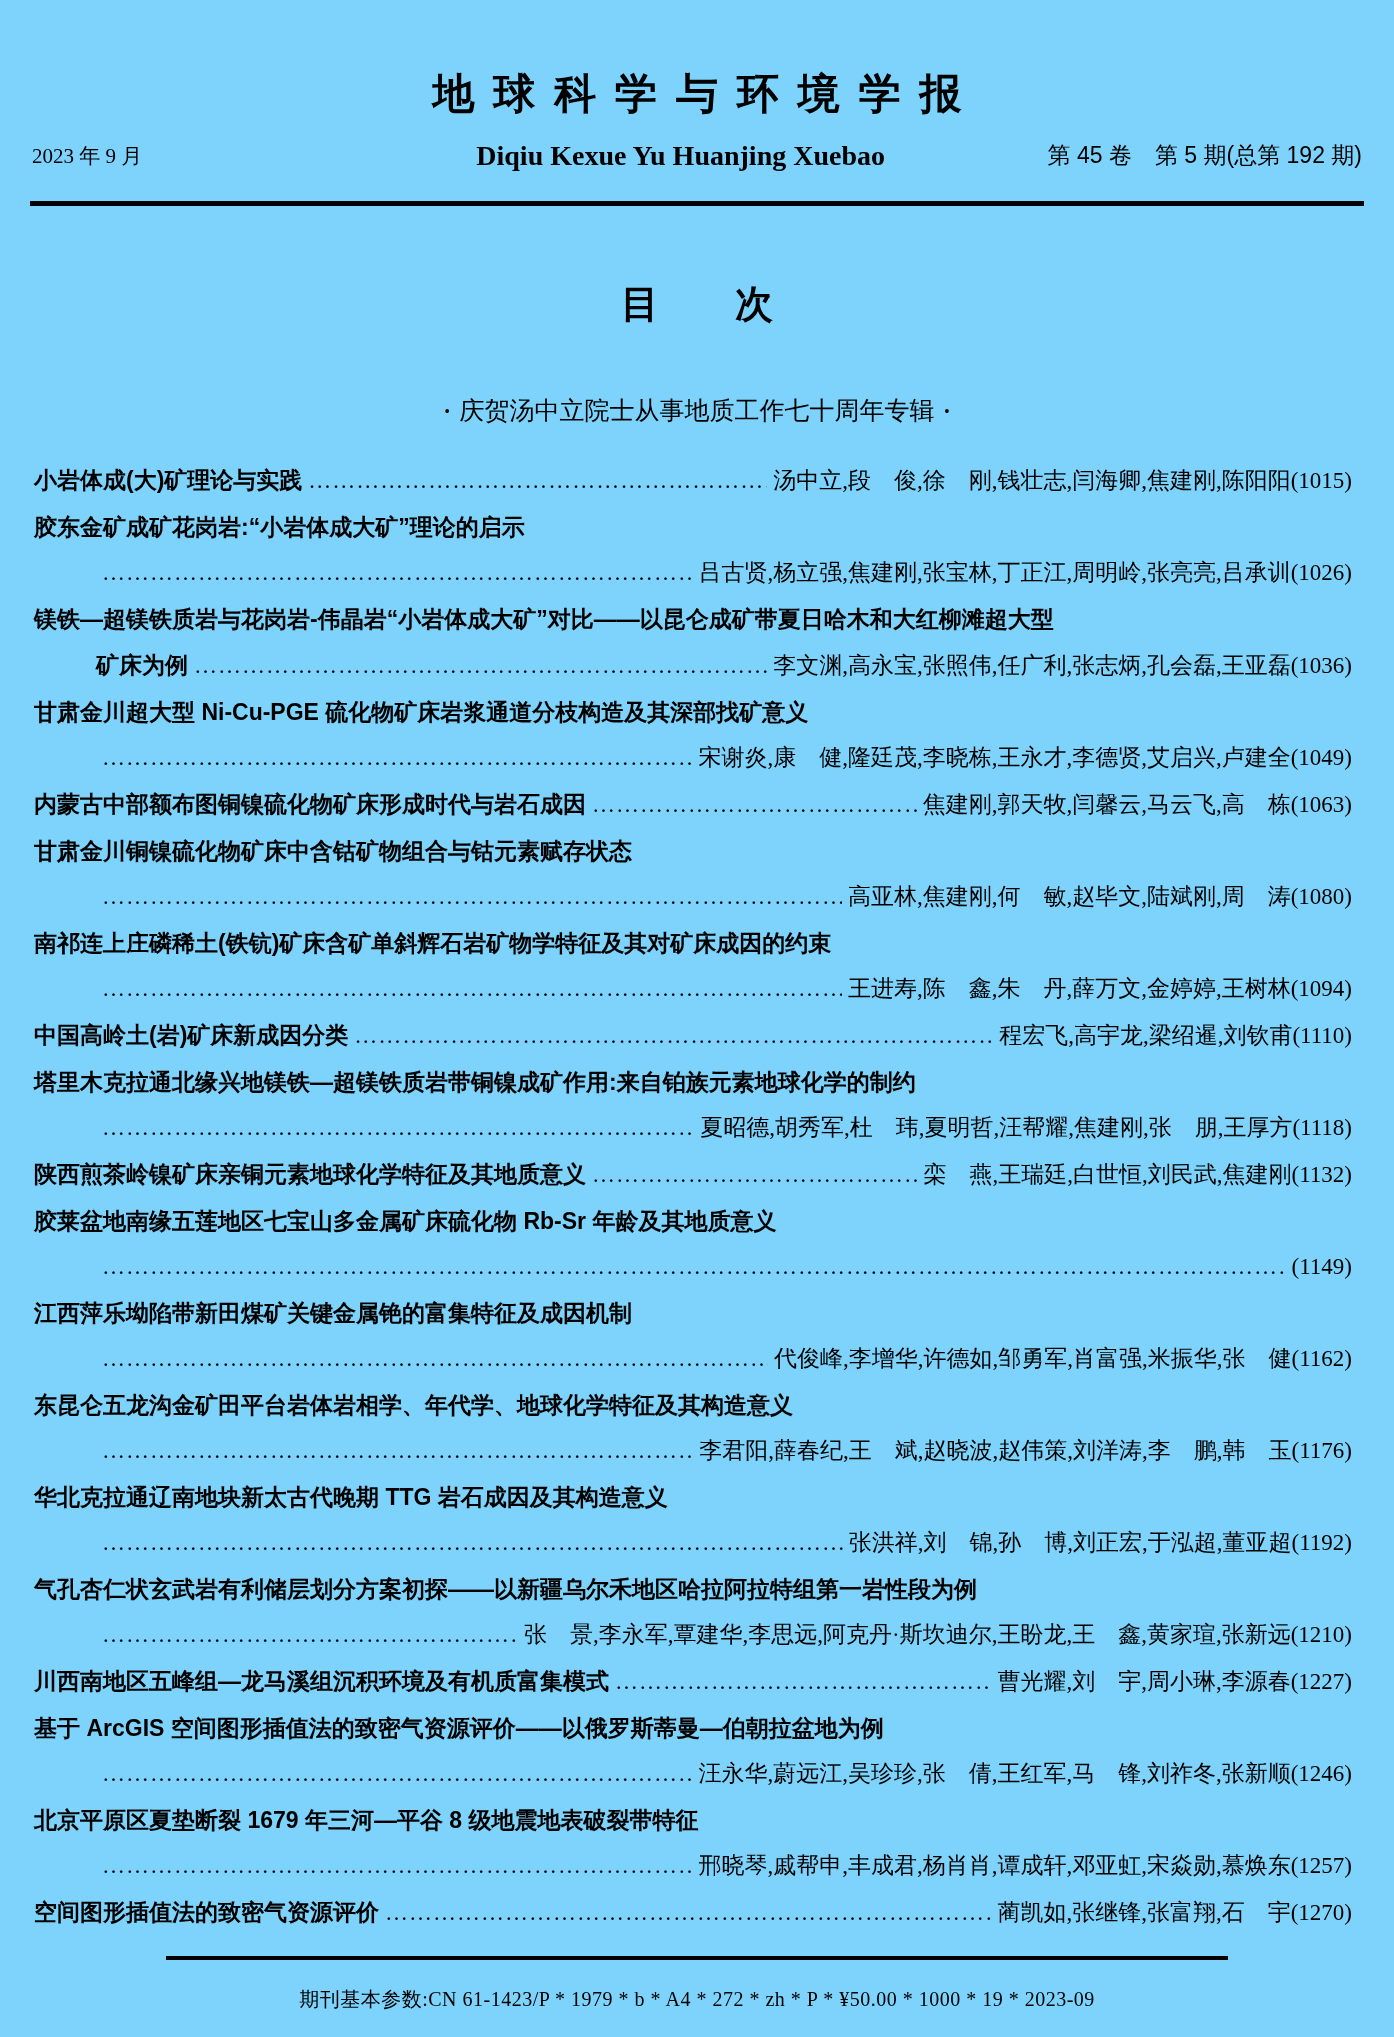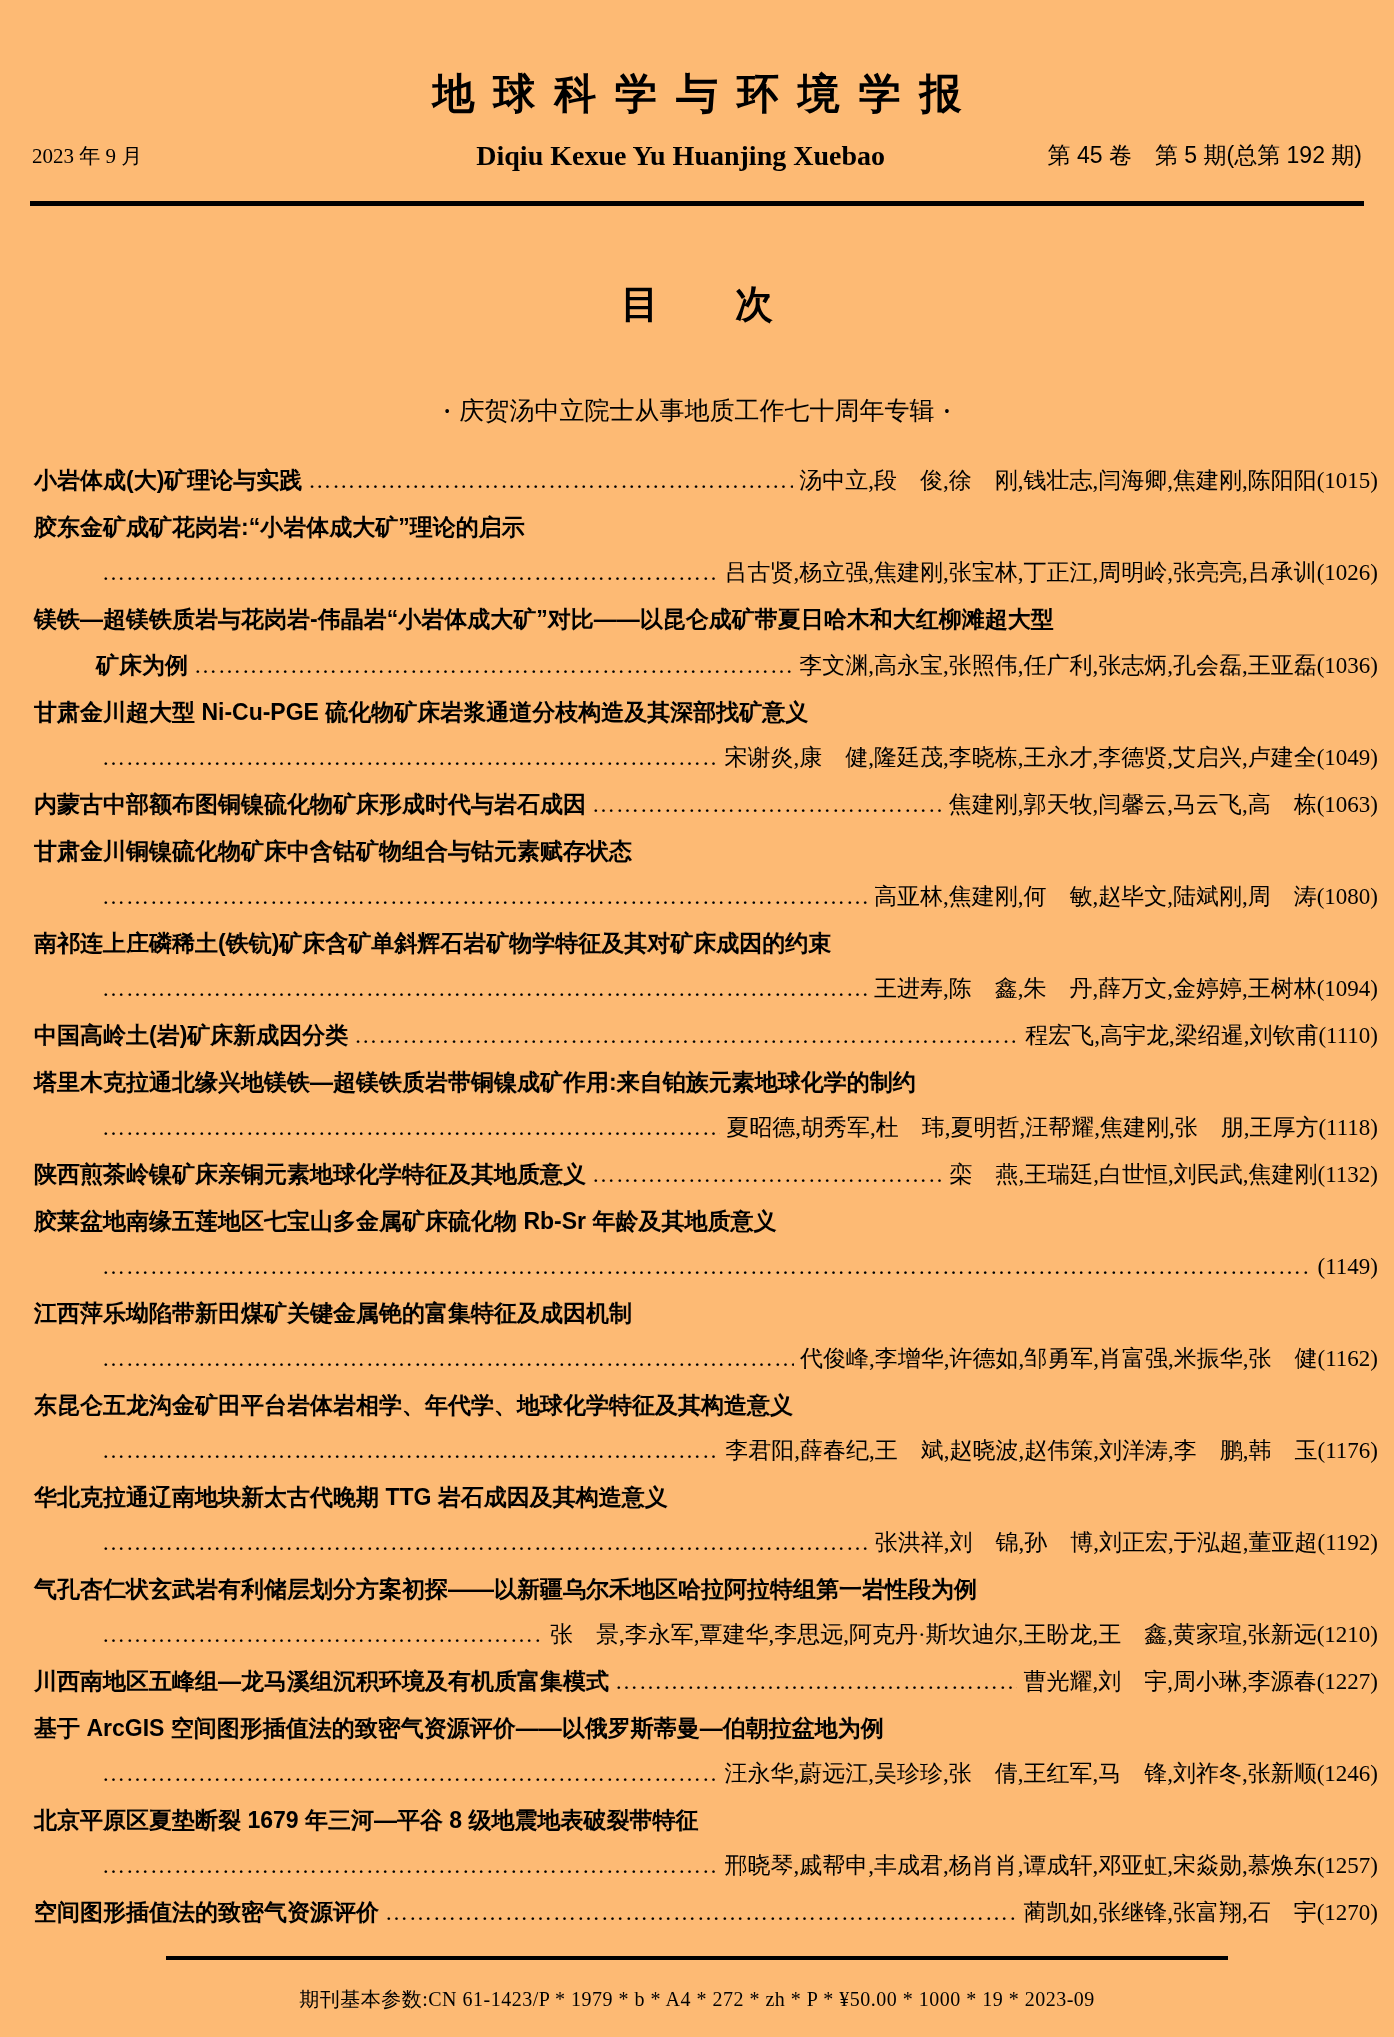--- a/index.html
+++ b/index.html
@@ -1,17 +1,17 @@
 <!DOCTYPE html>
 <html><head>
 <meta charset="utf-8">
 <style>
   html,body{margin:0;padding:0;background:#e8e8e8;}
   .page{
-    width:1394px;height:2037px;margin:0 auto;background:#fdba74;color:#000;
+    width:1394px;height:2037px;margin:0 auto;background:#7dd3fc;color:#000;
     position:relative;overflow:hidden;
     font-family:"Liberation Serif","DejaVu Serif",serif;
   }
   
   .jtitle{
     margin:0;padding-top:70px;text-align:center;
     font-family:"Liberation Sans","DejaVu Sans",sans-serif;
     font-size:42px;font-weight:bold;letter-spacing:0.45em;text-indent:0.45em;
     line-height:1.15;
   }
@@ -33,21 +33,21 @@
     font-family:"Liberation Sans","DejaVu Sans",sans-serif;
     font-size:38px;font-weight:bold;line-height:1.2;
   }
   .section-heading{
     margin-top:66px;text-align:center;
     font-family:"Liberation Sans","DejaVu Sans",sans-serif;
     font-size:25px;font-weight:normal;
   }
   .section-heading .orn{font-size:0.55em;vertical-align:0.18em;padding:0 10px;}
   
-  .toc{margin:30px 16px 0 34px;font-size:23px;}
+  .toc{margin:30px 42px 0 34px;font-size:23px;}
   .row{display:flex;align-items:baseline;line-height:46px;}
   .t{
     font-family:"Liberation Sans","DejaVu Sans",sans-serif;
     font-weight:bold;white-space:nowrap;
   }
   .a{white-space:nowrap;font-family:"Liberation Serif","DejaVu Serif",serif;}
   .p{white-space:nowrap;font-family:Liberation Serif, serif;}
   .fill{flex:1 1 auto;overflow:hidden;white-space:nowrap;margin:0 6px;min-width:14px;}
   .fill::after{
     content:"………………………………………………………………………………………………………………………………………………";

